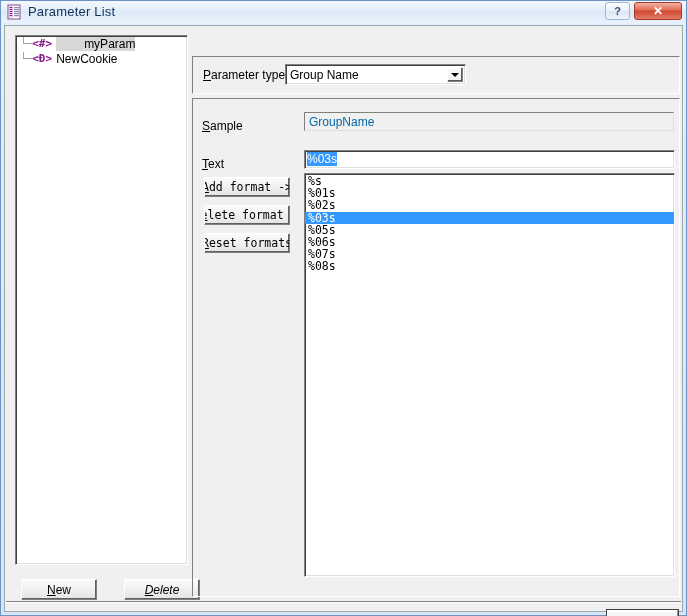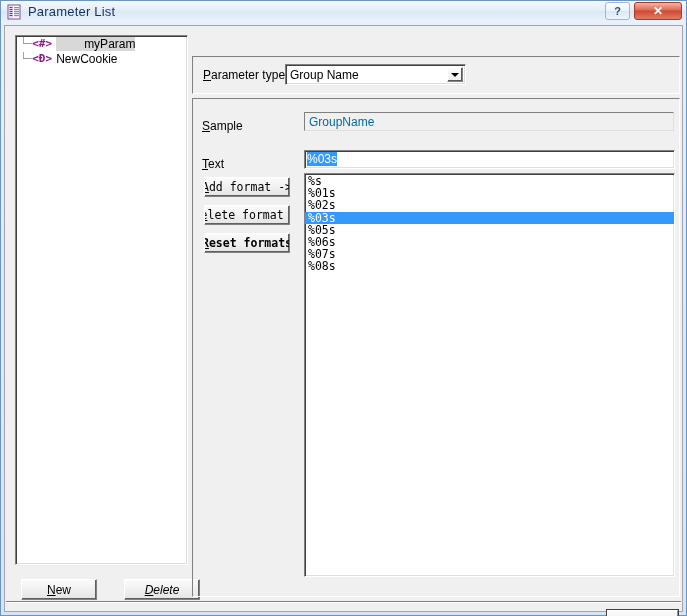--- a/index.html
+++ b/index.html
@@ -208,21 +208,21 @@
     width: 371px; height: 19px;
     padding: 1px 0 0 2px;
   }
   .sel-text {
     background: #3399ff;
     color: #ffffff;
   }
 
   #btn-add   { position: absolute; left: 11px; top: 78px;  width: 86px; height: 20px; }
   #btn-del2  { position: absolute; left: 11px; top: 106px; width: 86px; height: 20px; }
-  #btn-reset { position: absolute; left: 11px; top: 134px; width: 86px; height: 20px; font-weight: bold; }
+  #btn-reset { position: absolute; left: 11px; top: 134px; width: 86px; height: 20px; }
   .btn .mono-lbl {
     font-family: "DejaVu Sans Mono", monospace;
     font-size: 11.5px;
     white-space: nowrap;
   }
   #btn-del2 .mono-lbl {
     margin-left: 4px;
   }
 
   #listbox {

